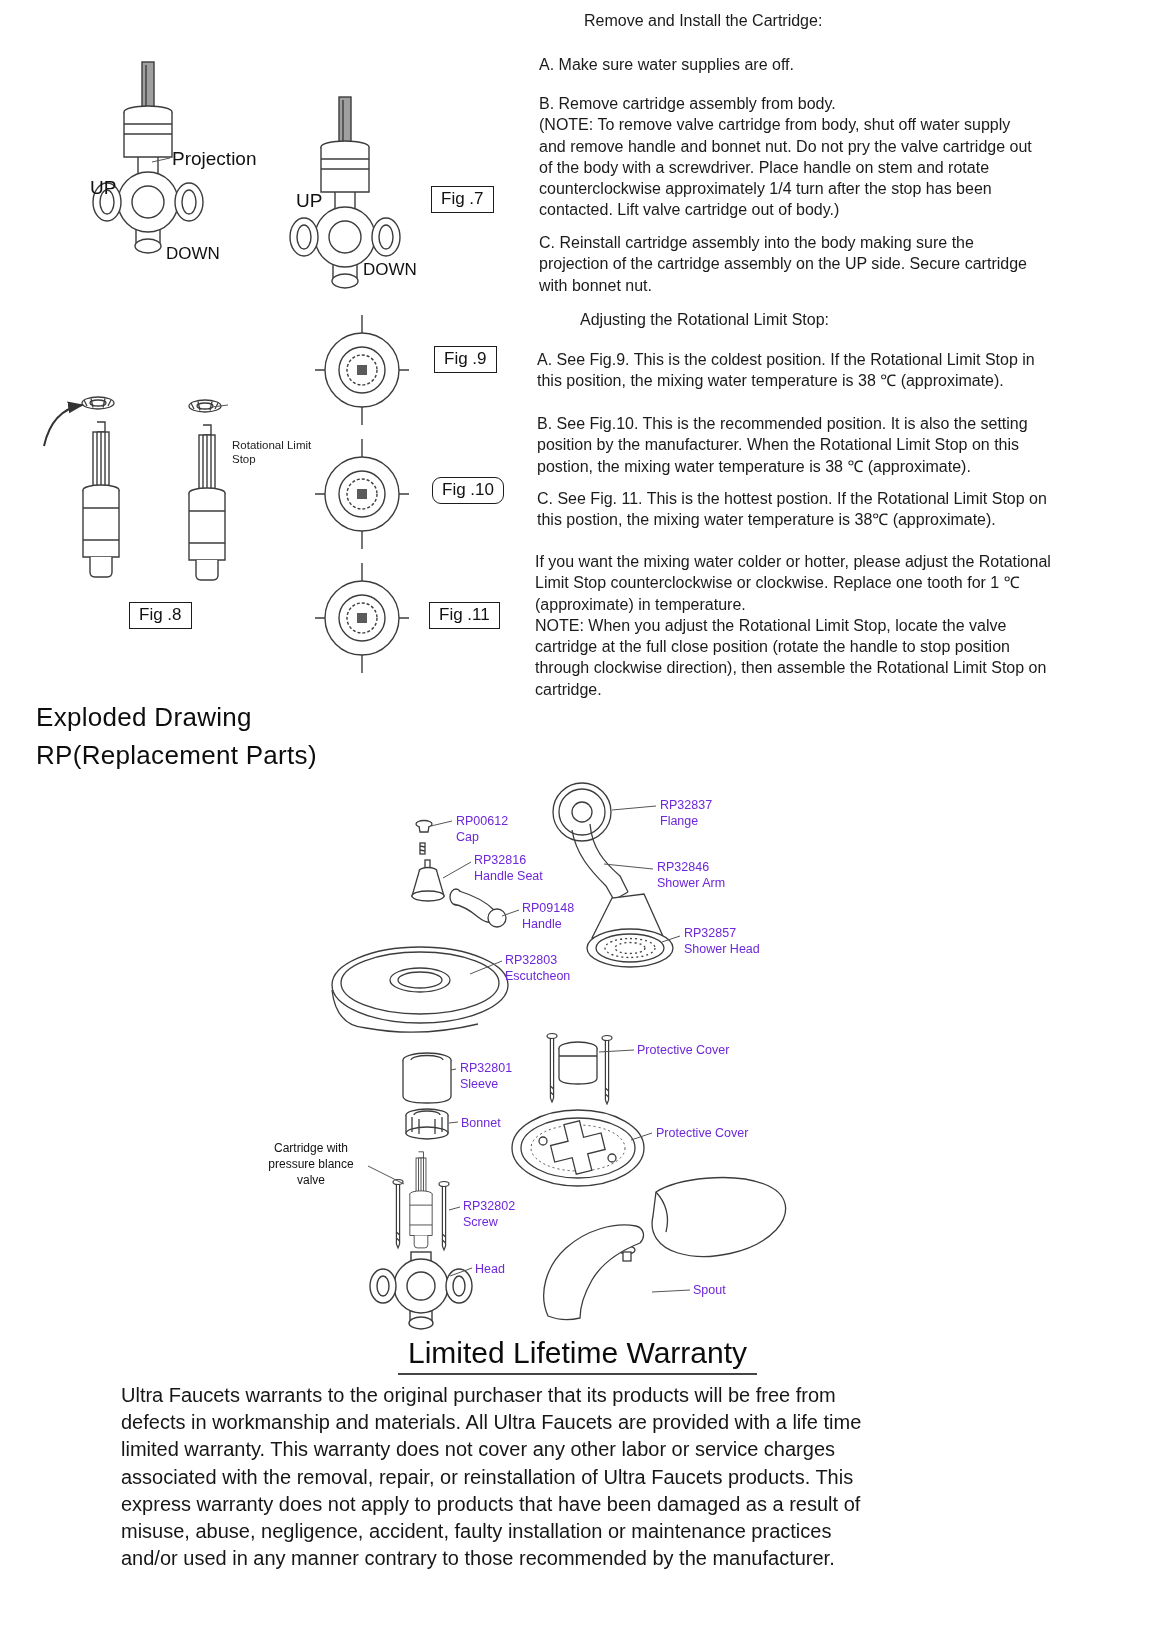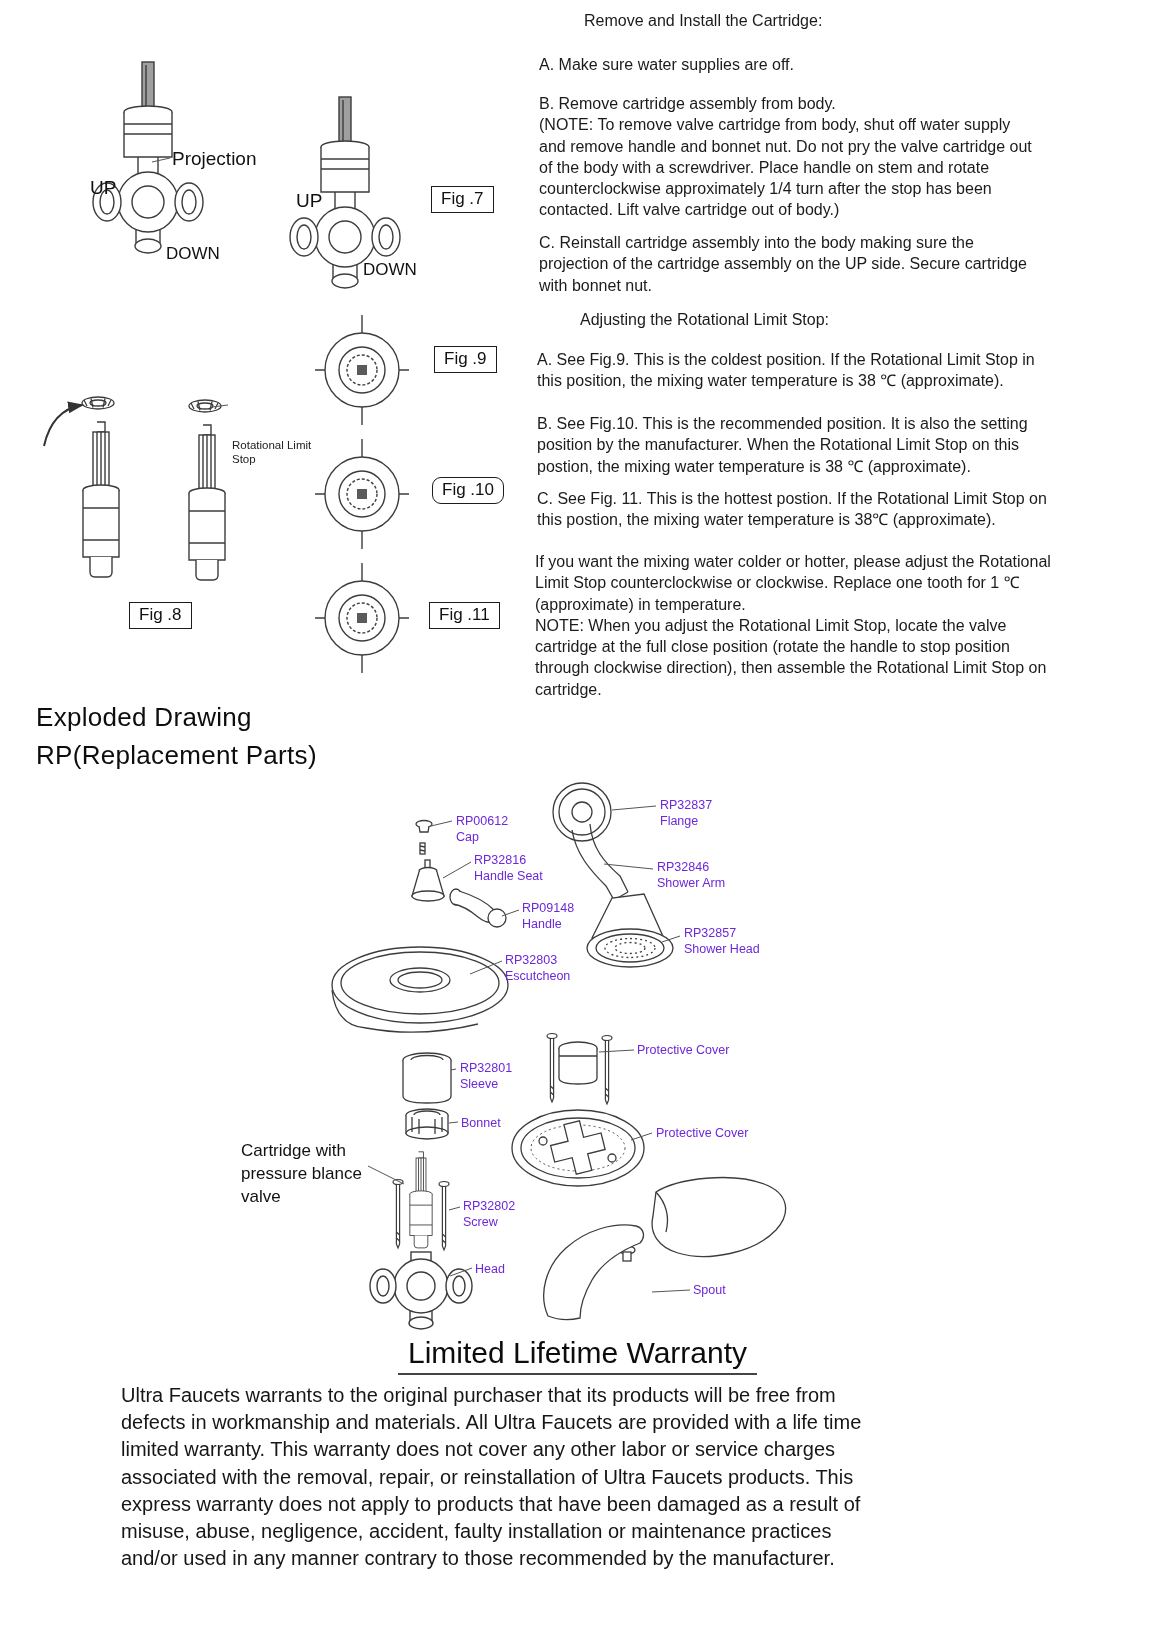--- a/index.html
+++ b/index.html
@@ -12,21 +12,21 @@
   svg.art { position:absolute; left:0; top:0; }
   .t { position:absolute; white-space:pre-line; font-size:16px; line-height:1.33; color:#1b1b1b; }
   .sect-title { font-size:16px; }
   .lab { position:absolute; font-size:19px; color:#111; white-space:nowrap; }
   .lab-big { position:absolute; font-size:17px; color:#111; white-space:nowrap; }
   .figbox { position:absolute; border:1.6px solid #1c1c1c; background:#fff; padding:2px 9px 3px; font-size:17px; color:#111; white-space:nowrap; }
   .rls { position:absolute; font-size:11.5px; line-height:1.25; color:#222; white-space:pre-line; }
   .h-exploded { position:absolute; font-size:26px; color:#0d0d0d; letter-spacing:0.3px; }
   .plabel { position:absolute; font-size:12.5px; line-height:1.3; color:#6d28d9; }
   .plabel span { display:block; white-space:nowrap; }
-  .cart-note { position:absolute; font-size:17px; line-height:1.35; color:#111; white-space:pre-line; }
+  .cart-note { position:absolute; font-size:12px; line-height:1.35; color:#111; white-space:pre-line;text-align:center; }
   .warranty-title-wrap { position:absolute; left:0; top:1336px; width:1155px; text-align:center; }
   .warranty-title-wrap span { display:inline-block; font-size:30px; color:#0c0c0c; border-bottom:2px solid #444; padding:0 10px 3px; }
   .warranty-body { position:absolute; left:121px; top:1382px; width:918px; font-size:20px; line-height:1.36; color:#161616; white-space:pre-line; }
 </style>
 </head>
 <body>
 
 <div class="page">
 
   <svg class="art" width="1155" height="1632" viewBox="0 0 1155 1632">

